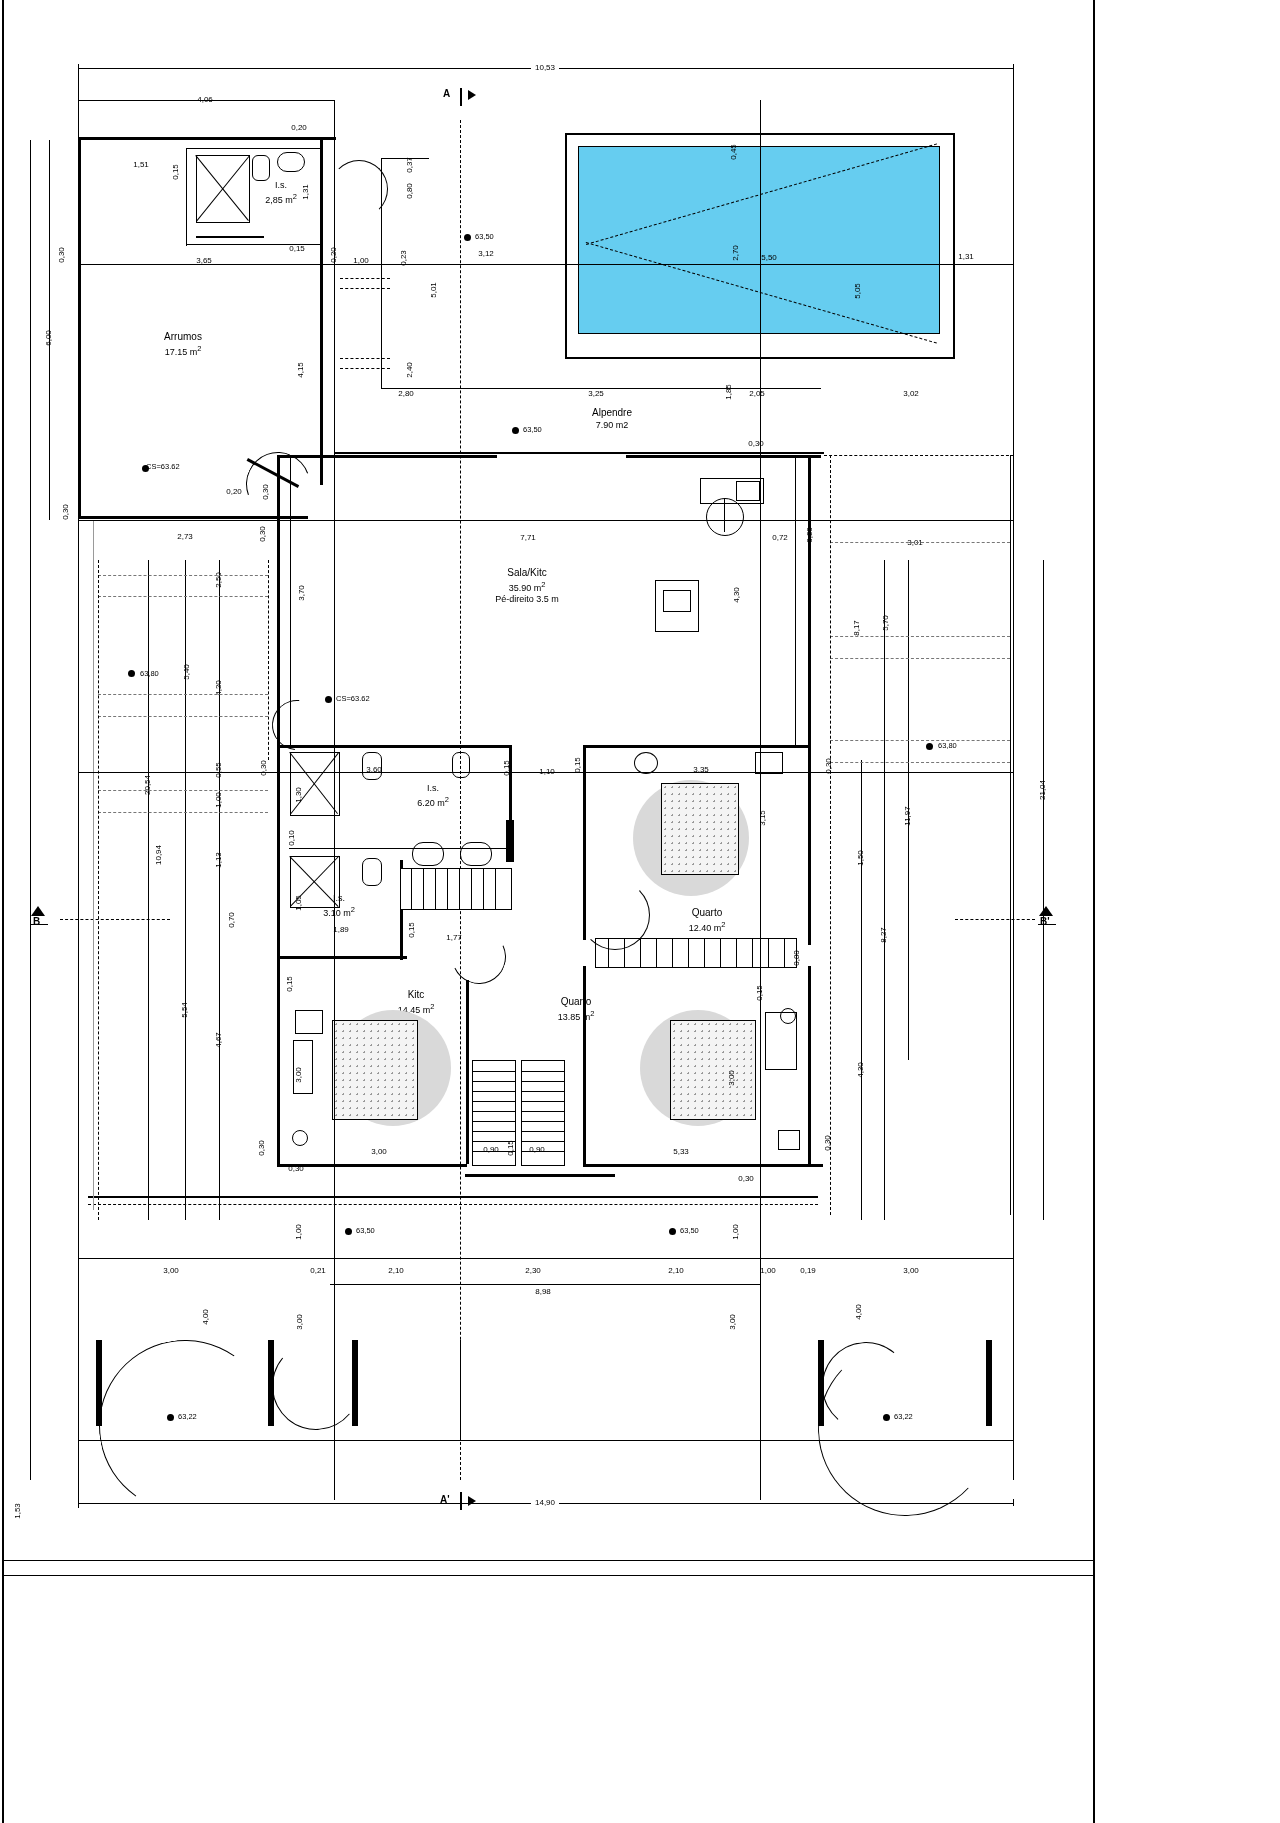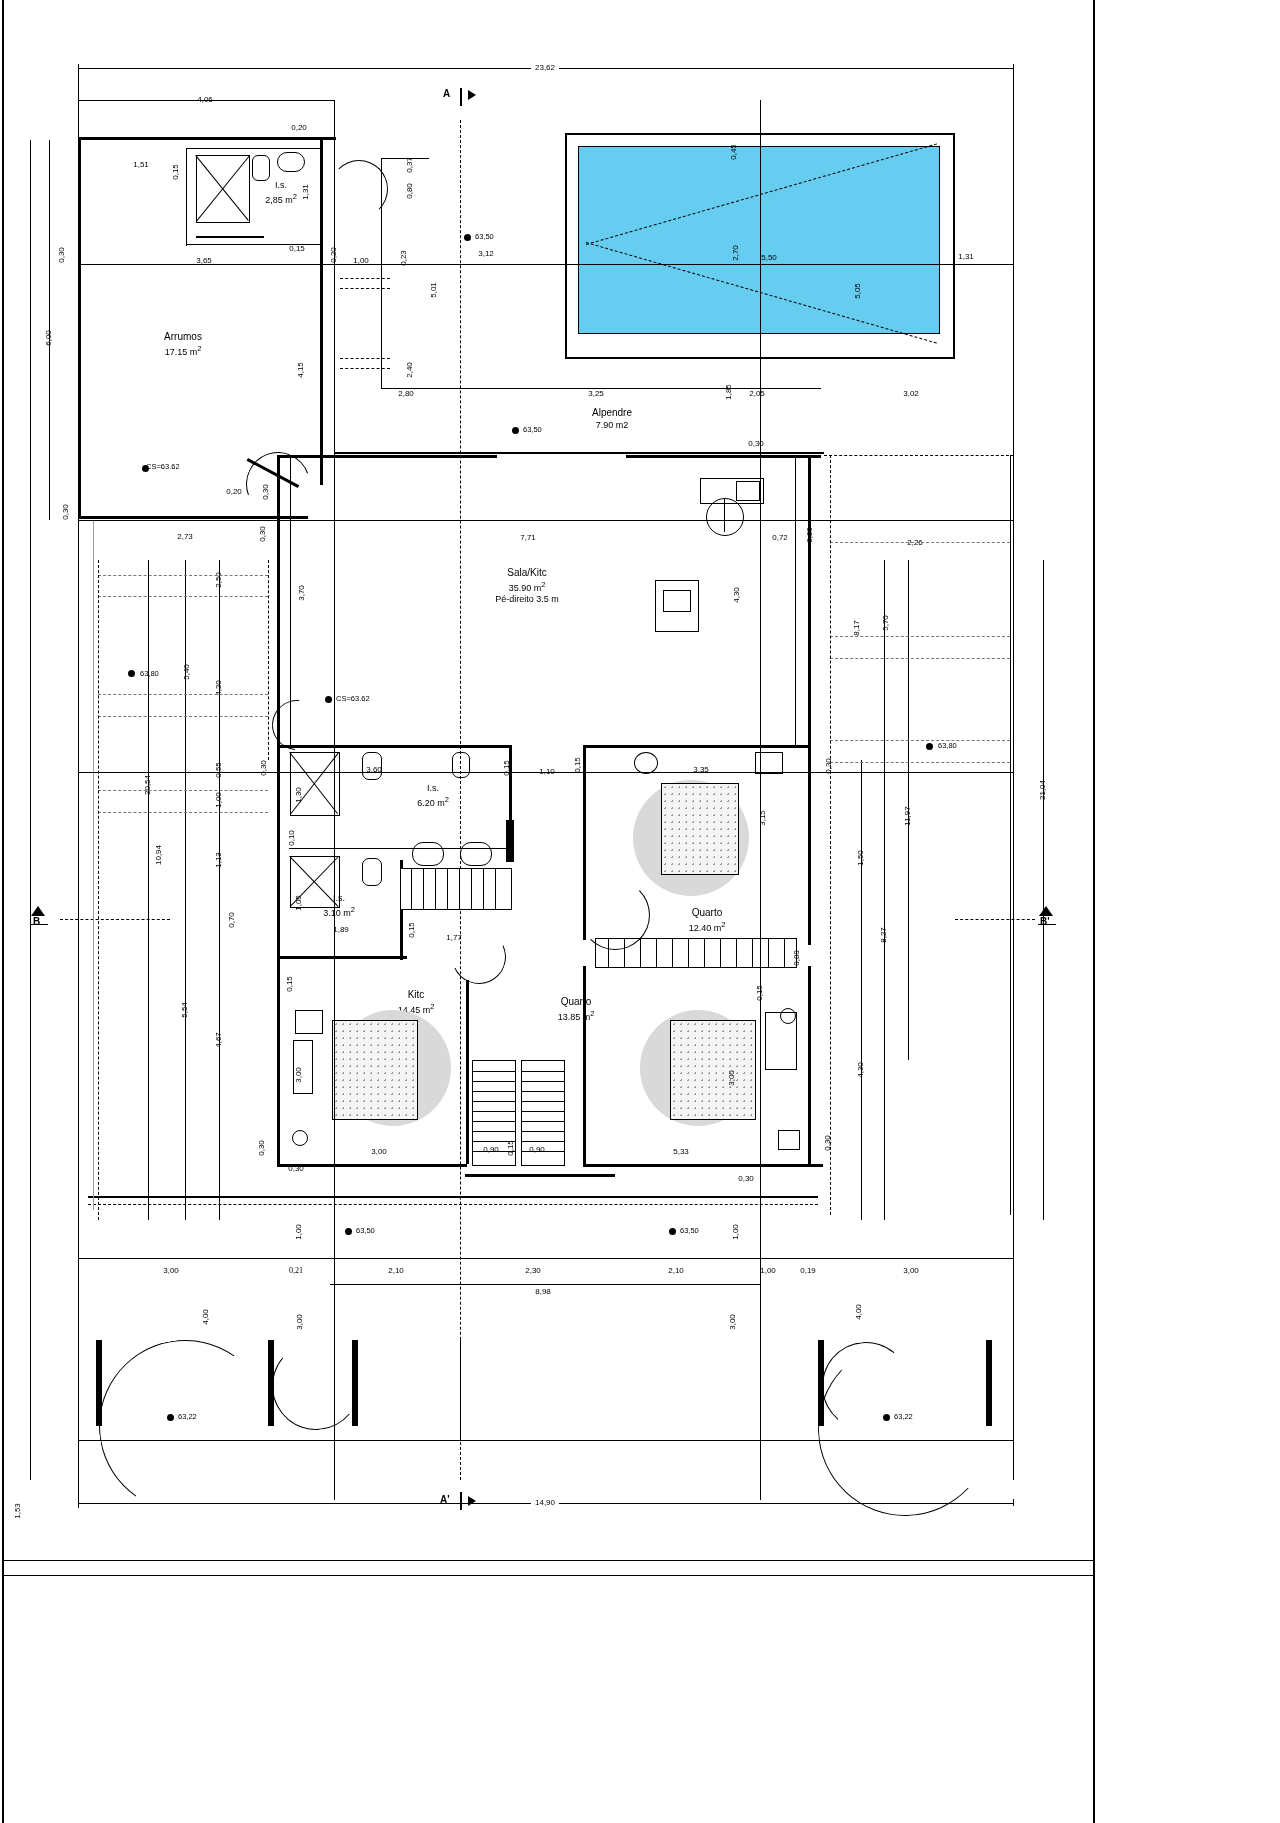--- a/index.html
+++ b/index.html
@@ -88,21 +88,21 @@
   <div class="lab c" style="left:297px;top:249px;">0,15</div>
   <div class="lab c" style="left:361px;top:261px;">1,00</div>
   <div class="lab rot" style="left:334px;top:255px;">0,20</div>
   <div class="room" style="left:281px;top:180px;">I.s.<br>2,85 m<sup>2</sup></div>
   <div class="lab rot" style="left:306px;top:192px;">1,31</div>
   <div class="room" style="left:183px;top:330px;"><span class="t">Arrumos</span><br>17.15 m<sup>2</sup></div>
   <div class="lab rot" style="left:49px;top:338px;">6,00</div>
   <div class="lab rot" style="left:62px;top:255px;">0,30</div>
   <div class="lab rot" style="left:66px;top:512px;">0,30</div>
   <div class="lab c" style="left:205px;top:100px;">4,06</div>
-  <div class="lab c" style="left:545px;top:68px;background:#fff;padding:0 4px;">23,62</div>
+  <div class="lab c" style="left:545px;top:68px;background:#fff;padding:0 4px;">10,53</div>
 
   <div class="arcc" style="left:246px;top:452px;width:62px;height:62px;transform:rotate(25deg);"></div>
   <div class="ln" style="left:248px;top:458px;width:58px;height:3px;transform-origin:0 0;transform:rotate(28deg);"></div>
   <div class="lvlmark" style="left:146px;top:462px;">CS=63.62</div>
   <div class="dot" style="left:142px;top:465px;"></div>
   <div class="lab c" style="left:234px;top:492px;">0,20</div>
   <div class="lab rot" style="left:266px;top:492px;">0,30</div>
   <div class="lab rot" style="left:263px;top:534px;">0,30</div>
   <div class="lab c" style="left:185px;top:537px;">2,73</div>
 
@@ -165,21 +165,21 @@
   <div class="ln v3" style="left:277px;top:455px;height:290px;"></div>
   <div class="ln v" style="left:290px;top:455px;height:290px;"></div>
   <div class="ln h3" style="left:277px;top:455px;width:220px;"></div>
   <div class="ln h3" style="left:626px;top:455px;width:195px;"></div>
   <div class="ln v3" style="left:808px;top:455px;height:290px;"></div>
   <div class="ln v" style="left:795px;top:455px;height:290px;"></div>
   <div class="room" style="left:527px;top:566px;"><span class="t">Sala/Kitc</span><br>35.90 m<sup>2</sup><br>Pé-direito 3.5 m</div>
   <div class="lab c" style="left:528px;top:538px;">7,71</div>
   <div class="lab c" style="left:780px;top:538px;">0,72</div>
   <div class="lab rot" style="left:810px;top:535px;">0,30</div>
-  <div class="lab c" style="left:915px;top:543px;">2,26</div>
+  <div class="lab c" style="left:915px;top:543px;">3,01</div>
   <div class="lab rot" style="left:737px;top:595px;">4,30</div>
   <div class="lab rot" style="left:302px;top:593px;">3,70</div>
   <div class="lab rot" style="left:219px;top:580px;">2,50</div>
   <div class="lab rot" style="left:886px;top:623px;">5,70</div>
   <div class="lab rot" style="left:857px;top:628px;">8,17</div>
 
   <div class="box" style="left:700px;top:478px;width:62px;height:24px;"></div>
   <div class="box" style="left:736px;top:481px;width:22px;height:18px;"></div>
   <div class="box" style="left:655px;top:580px;width:42px;height:50px;"></div>
   <div class="box" style="left:663px;top:590px;width:26px;height:20px;"></div>
@@ -340,21 +340,21 @@
   <div class="dash" style="left:88px;top:1204px;width:730px;"></div>
   <div class="ln h" style="left:88px;top:1258px;width:925px;"></div>
   <div class="ln h" style="left:330px;top:1284px;width:430px;"></div>
   <div class="lvlmark" style="left:356px;top:1226px;">63,50</div>
   <div class="dot" style="left:345px;top:1228px;"></div>
   <div class="lvlmark" style="left:680px;top:1226px;">63,50</div>
   <div class="dot" style="left:669px;top:1228px;"></div>
   <div class="lab rot" style="left:299px;top:1232px;">1,00</div>
   <div class="lab rot" style="left:736px;top:1232px;">1,00</div>
   <div class="lab c" style="left:171px;top:1271px;">3,00</div>
-  <div class="lab c" style="left:296px;top:1271px;font-family:Liberation Serif, serif;">0,21</div>
+  <div class="lab c" style="left:318px;top:1271px;">0,21</div>
   <div class="lab c" style="left:396px;top:1271px;">2,10</div>
   <div class="lab c" style="left:533px;top:1271px;">2,30</div>
   <div class="lab c" style="left:676px;top:1271px;">2,10</div>
   <div class="lab c" style="left:768px;top:1271px;">1,00</div>
   <div class="lab c" style="left:808px;top:1271px;">0,19</div>
   <div class="lab c" style="left:911px;top:1271px;">3,00</div>
   <div class="lab c" style="left:543px;top:1292px;">8,98</div>
   <div class="lab rot" style="left:206px;top:1317px;">4,00</div>
   <div class="lab rot" style="left:300px;top:1322px;">3,00</div>
   <div class="lab rot" style="left:733px;top:1322px;">3,00</div>

